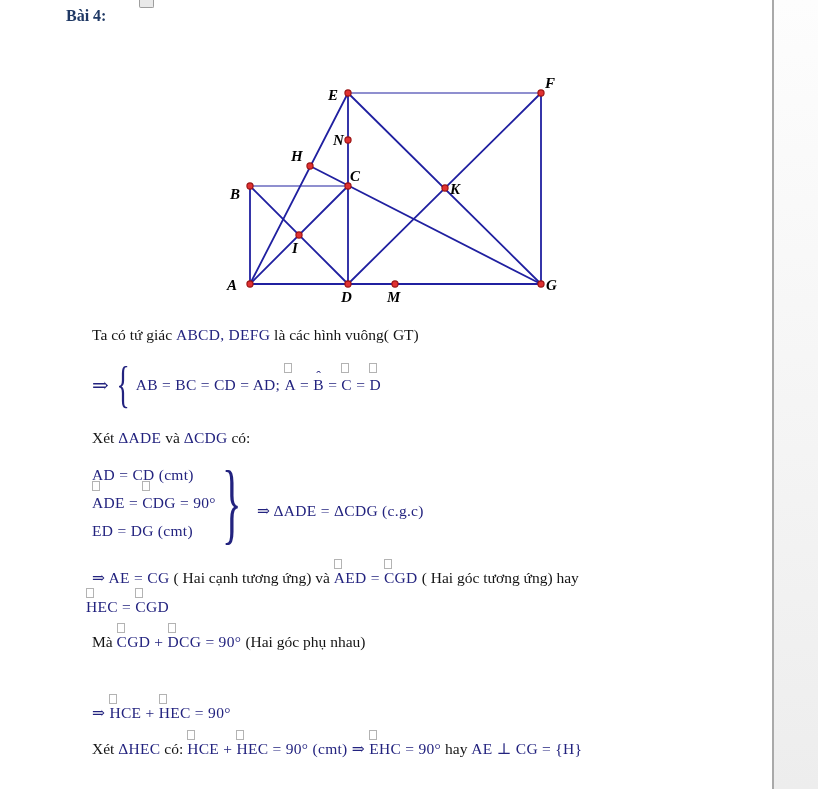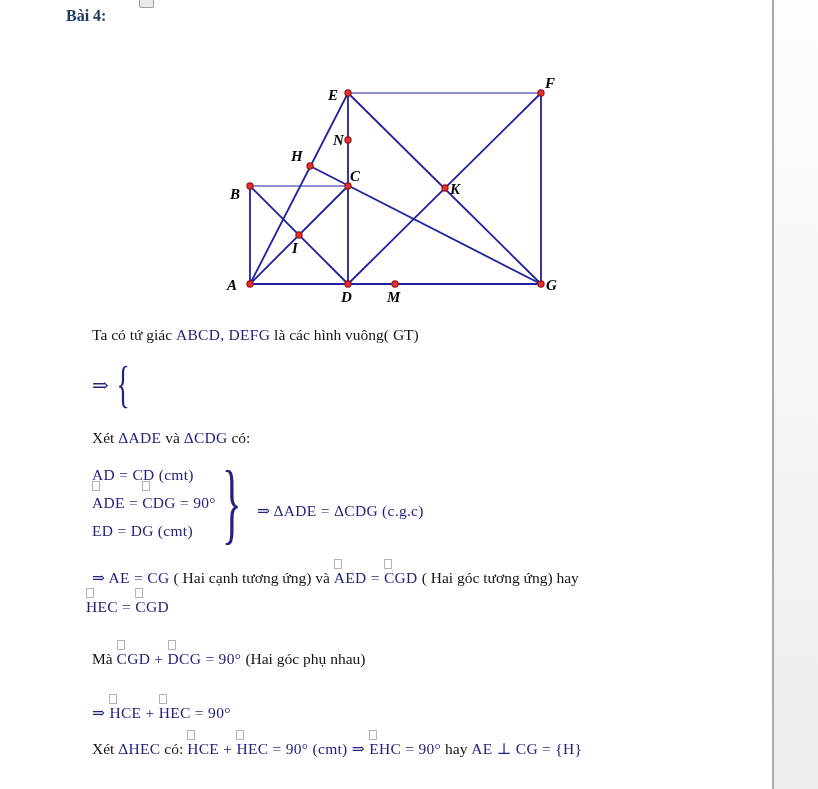--- a/index.html
+++ b/index.html
@@ -34,21 +34,21 @@
   .b-sys1 .ln{height:27px;line-height:27px;padding-left:4px;}
   .b-p2{top:427px;text-align:center;}
   .b-sys2{top:460px;display:flex;align-items:center;}
   .b-sys2 .ln{height:28px;line-height:28px;}
   .rbrace{display:inline-block;font-size:90px;line-height:0.95;color:#23237f;
     transform:scaleX(0.45);transform-origin:center;margin:0 -6px;}
   .result{margin-left:10px;margin-top:17px;}
   .b-p3a{top:567px;}
   .b-p3b{top:596px;left:86px;}
   .b-p4{top:630px;}
-  .b-p5{top:648px;}
+  .b-p5{top:631px;}
   .b-p6{top:702px;}
   .b-p7{top:738px;}
 </style>
 </head>
 <body>
 
 <div class="page">
 
   <div class="obj-icon"></div>
 
@@ -93,20 +93,21 @@
       <text x="387" y="302" fill="#000000" font-size="15" font-style="italic" font-weight="bold" font-family="&quot;Liberation Serif&quot;,&quot;DejaVu Serif&quot;,serif">M</text>
       <text x="333" y="145" fill="#000000" font-size="15" font-style="italic" font-weight="bold" font-family="&quot;Liberation Serif&quot;,&quot;DejaVu Serif&quot;,serif">N</text>
     </svg>
 
   <div class="block b-p1"><span class="t">Ta có tứ giác </span><span class="m">ABCD, DEFG</span><span class="t"> là các hình vuông( GT)</span></div>
 
   <div class="block b-sys1">
     <span class="arrow">⇒</span>
     <span class="lbrace">{</span>
     <div class="col">
+      <div class="ln"><span class="m">AB = BC = CD = AD; </span><span class="m ab">A</span><span class="m"> = </span><span class="m ah">B</span><span class="m"> = </span><span class="m ab">C</span><span class="m"> = </span><span class="m ab">D</span></div>
     </div>
   </div>
 
   <div class="block b-p2"><span class="t">Xét </span><span class="m">ΔADE</span><span class="t"> và </span><span class="m">ΔCDG</span><span class="t"> có:</span></div>
 
   <div class="block b-sys2">
     <div class="col">
       <div class="ln"><span class="m">AD = CD (cmt)</span></div>
       <div class="ln"><span class="m ab">A</span><span class="m">DE = </span><span class="m ab">C</span><span class="m">DG = 90°</span></div>
       <div class="ln"><span class="m">ED = DG (cmt)</span></div>

